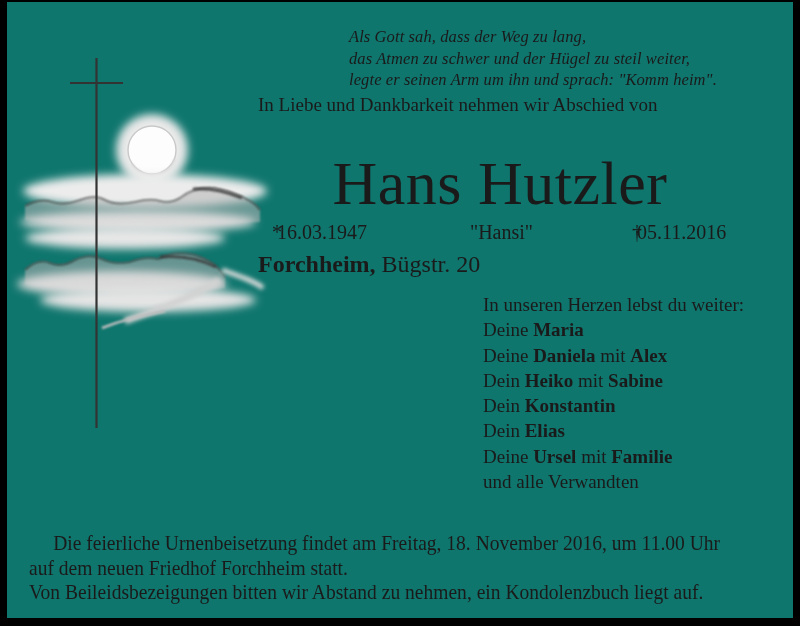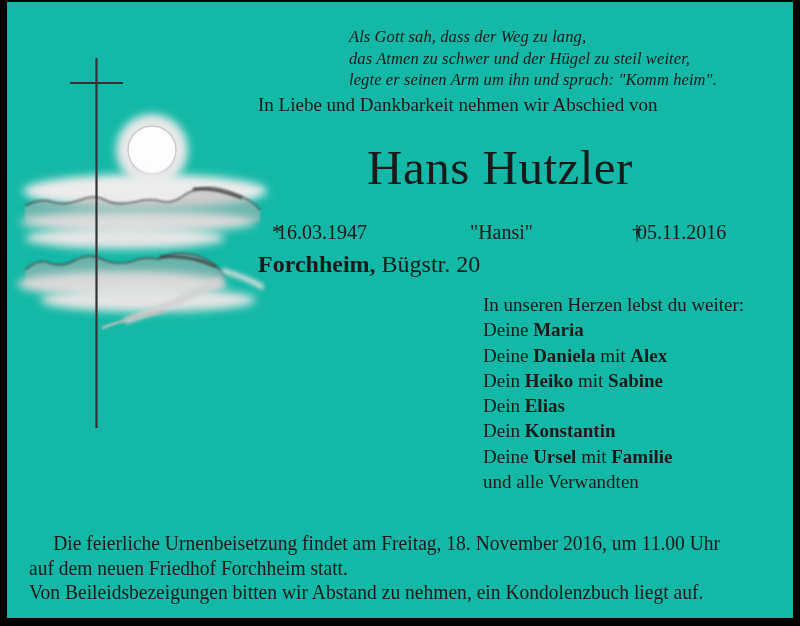--- a/index.html
+++ b/index.html
@@ -1,36 +1,36 @@
 <!DOCTYPE html>
 <html><head>
 <meta charset="utf-8">
 <style>
   html,body { margin:0; padding:0; background:#555; }
   .page {
-    position:relative; width:800px; height:626px; background:#14b8a6;
+    position:relative; width:800px; height:626px; background:#0f766e;
     font-family:"Liberation Serif","DejaVu Serif",serif; color:#1a1a1a;
     overflow:hidden;
   }
   .edge { position:absolute; background:#000; }
   .edge-top    { left:0; top:0;     width:800px; height:2px;  }
   .edge-bottom { left:0; top:618px; width:800px; height:8px;  }
   .edge-left   { left:0; top:0;     width:7px;   height:626px;}
   .edge-right  { left:793px; top:0; width:7px;   height:626px;}
 
   .artwork { position:absolute; left:10px; top:28px; width:265px; height:405px; }
 
   .quote {
     position:absolute; left:349px; top:26px;
     font-style:italic; font-size:16.5px; line-height:21.5px; letter-spacing:0.1px;
   }
   .intro { position:absolute; left:258px; top:93px; font-size:19px; line-height:24px; }
   .name  {
-    position:absolute; left:240px; top:142px; width:520px;
-    text-align:center; font-size:49px; line-height:52px; letter-spacing:0.5px;
+    position:absolute; left:240px; top:157px; width:520px;
+    text-align:center; font-size:62px; line-height:52px; letter-spacing:0.5px;
   }
   .dates { position:absolute; left:0; top:221px; width:800px; height:24px; font-size:20px; }
   .dates span { position:absolute; white-space:nowrap; }
   .birth { left:272px; }
   .nick  { left:470px; }
   .death { left:632px; }
   .address { position:absolute; left:258px; top:252px; font-size:24px; line-height:24px; }
   .b { font-weight:bold; }
 
   .memorial { position:absolute; left:468px; top:292px; font-size:19px; line-height:25.3px;margin-left:15px; }
@@ -114,22 +114,22 @@
   </div>
 
   <div class="address"><span class="b">Forchheim,</span><span> Bügstr. 20</span></div>
 
   <div class="memorial">
     <div>In unseren Herzen lebst du weiter:</div>
     <div>
         <div><span>Deine </span><span class="b">Maria</span></div>
         <div><span>Deine </span><span class="b">Daniela</span><span> mit </span><span class="b">Alex</span></div>
         <div><span>Dein </span><span class="b">Heiko</span><span> mit </span><span class="b">Sabine</span></div>
+        <div><span>Dein </span><span class="b">Konstantin</span></div>
         <div><span>Dein </span><span class="b">Elias</span></div>
-        <div><span>Dein </span><span class="b">Konstantin</span></div>
         <div><span>Deine </span><span class="b">Ursel</span><span> mit </span><span class="b">Familie</span></div>
         <div><span>und alle Verwandten</span></div>
       </div>
   </div>
 
   <div class="funeral">
     <div class="indent">Die feierliche Urnenbeisetzung findet am Freitag, 18. November 2016, um 11.00 Uhr</div>
     <div>auf dem neuen Friedhof Forchheim statt.</div>
     <div>Von Beileidsbezeigungen bitten wir Abstand zu nehmen, ein Kondolenzbuch liegt auf.</div>
   </div>

